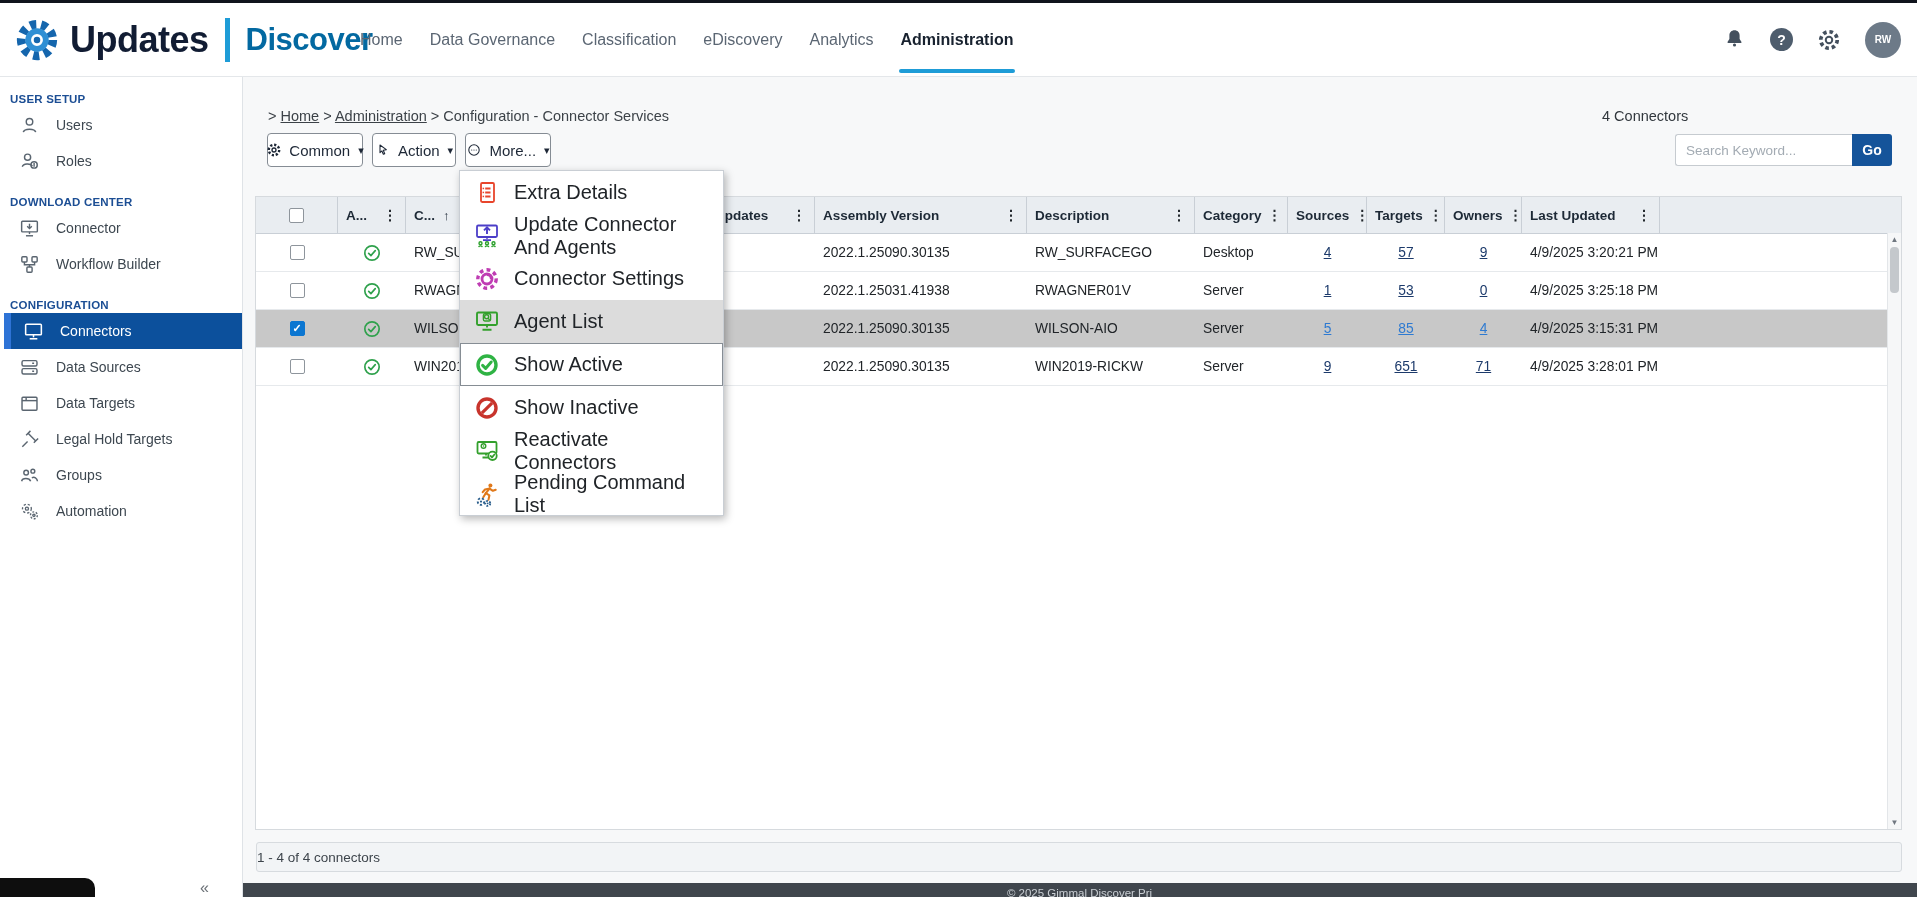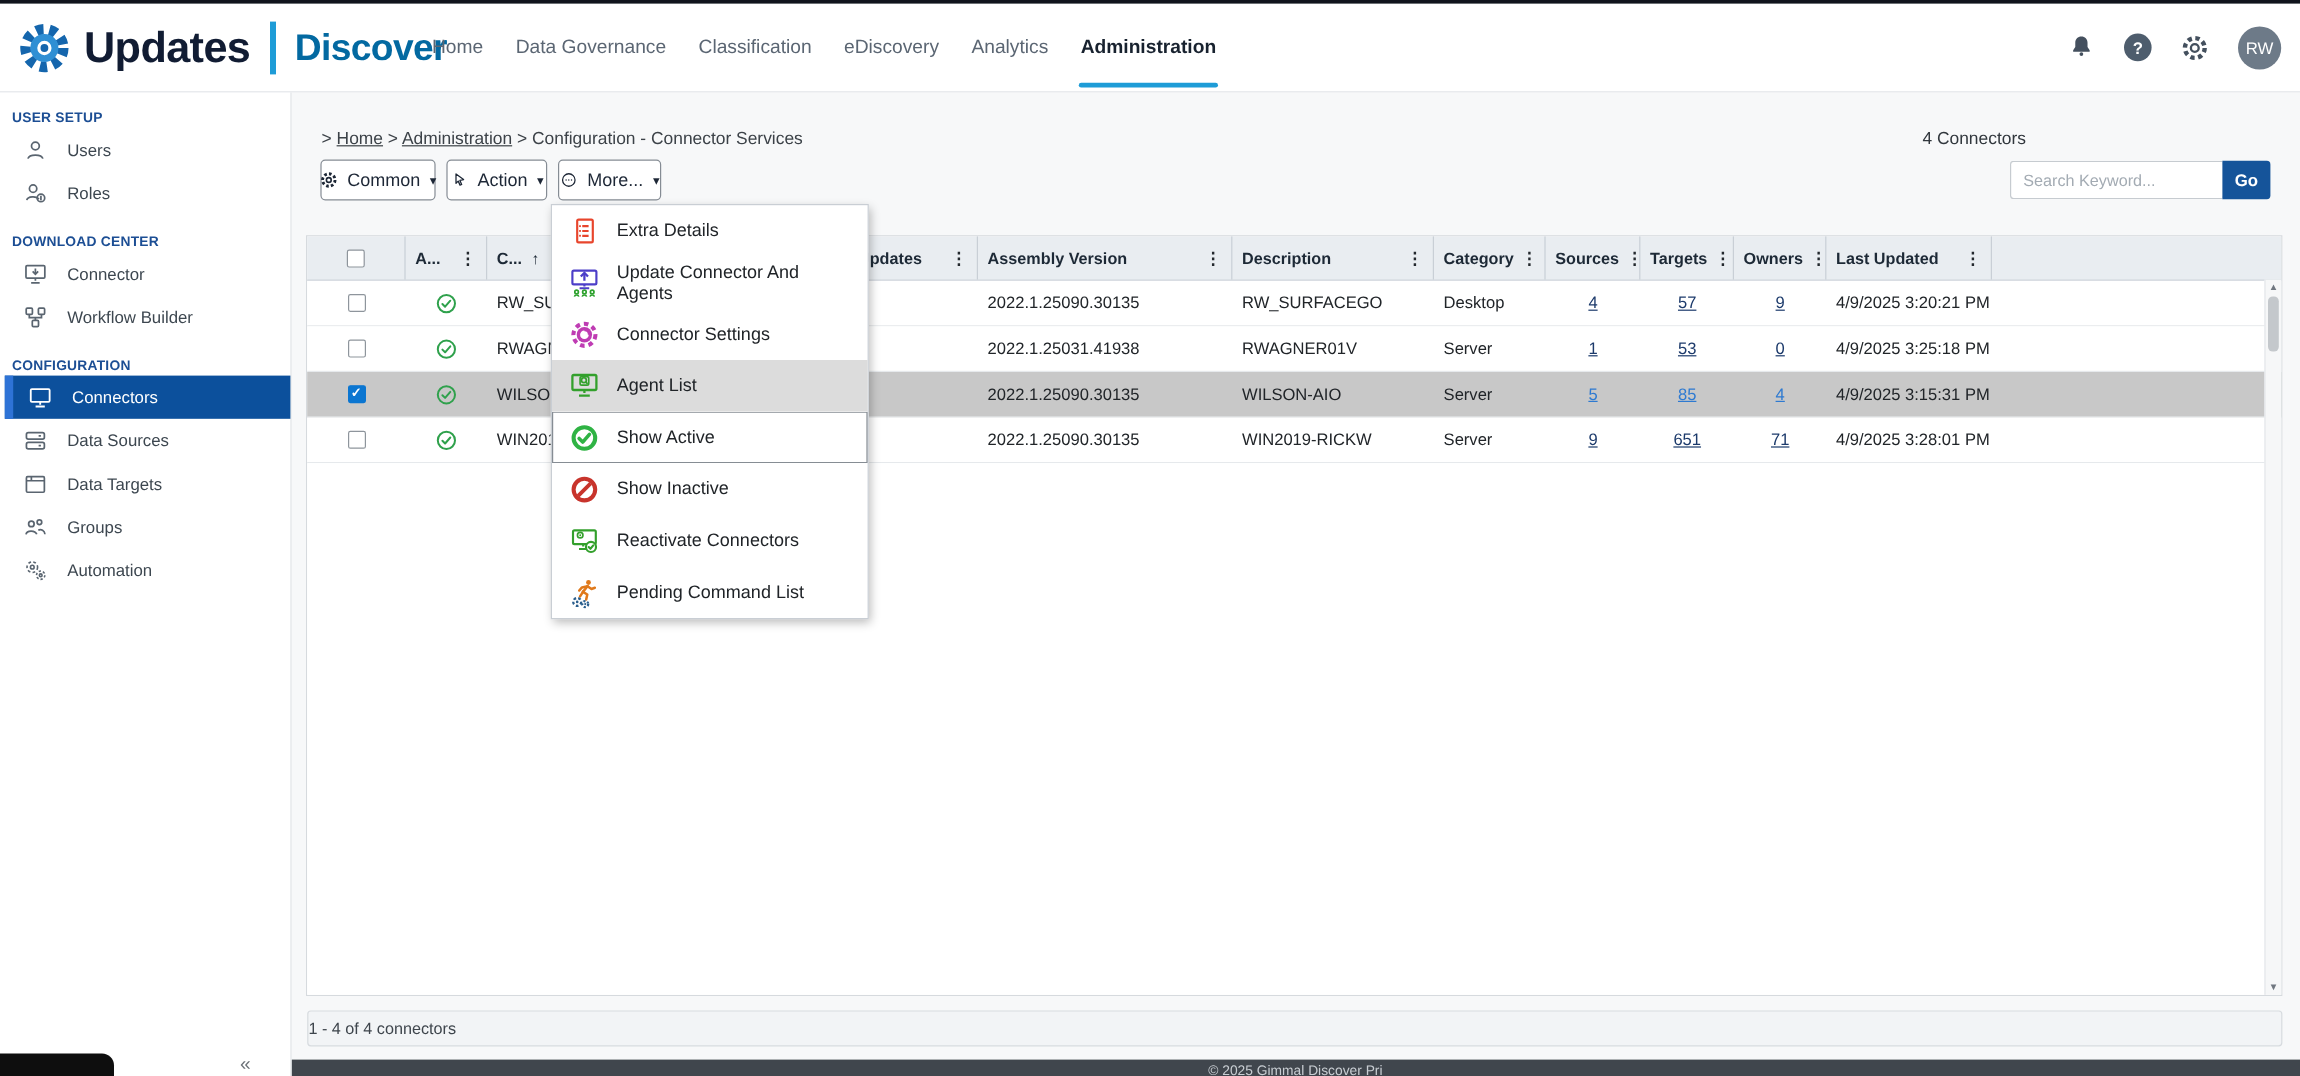--- a/index.html
+++ b/index.html
@@ -15,21 +15,21 @@
   .brand-name{font-size:36px;font-weight:700;color:#111c33;letter-spacing:-0.5px}
   .brand-sep{width:5px;height:44px;background:#1e9cd7;margin:0 6px}
   .brand-product{font-size:31px;font-weight:600;color:#0369a1;letter-spacing:-0.5px}
   .topnav{position:absolute;left:360px;top:0;height:73px;display:flex;gap:27px}
   .nav-item{position:relative;height:73px;display:flex;align-items:center;font-size:16px;color:#5b6673;cursor:pointer}
   .nav-item.active{color:#18222f;font-weight:700}
   .nav-item.active::after{content:"";position:absolute;left:-2px;right:-2px;bottom:3px;height:4px;background:#1e9cd7;border-radius:2px}
   .top-icons{position:absolute;right:16px;top:0;height:73px;display:flex;align-items:center;gap:23px}
   .help-circle{width:23px;height:23px;border-radius:50%;background:#4e5d6d;color:#fff;font-size:14px;font-weight:700;
                display:flex;align-items:center;justify-content:center}
-  .avatar{width:36px;height:36px;border-radius:50%;background:#6d7a88;color:#fff;font-size:14px;font-weight:400;
+  .avatar{width:36px;height:36px;border-radius:50%;background:#6d7a88;color:#fff;font-size:10px;font-weight:700;
           display:flex;align-items:center;justify-content:center}
 
   
   .sidebar{position:absolute;left:0;top:76px;bottom:0;width:242px;background:#fff;border-right:1px solid #dfe3e7;z-index:20}
   .side-section-title{margin:17px 0 2px 10px;font-size:11.5px;font-weight:700;color:#1c4e94;letter-spacing:.2px}
   .side-item{height:36px;display:flex;align-items:center;gap:15px;padding-left:18px;color:#3d4750;font-size:14px;cursor:pointer}
   .side-item .ico{color:#5a6570}
   .side-item.active{background:#0c509c;color:#fff;margin-left:4px;border-left:7px solid #2e73d6;padding-left:11px}
   .side-item.active .ico{color:#fff}
   .collapse-ctrl{position:absolute;left:200px;bottom:0px;color:#6b7177;font-size:16px}
@@ -94,21 +94,21 @@
   
   .vscroll{position:absolute;right:0;top:36px;bottom:0;width:13px;background:#f6f7f8;border-left:1px solid #e3e6e9}
   .vs-arrow{position:absolute;left:0;width:13px;height:13px;color:#707780;font-size:8px;display:flex;align-items:center;justify-content:center;cursor:pointer}
   .vs-up{top:0}
   .vs-down{bottom:0}
   .vs-thumb{position:absolute;left:2px;top:14px;width:9px;height:46px;background:#c4c8cc;border-radius:4px;cursor:pointer}
 
   
   .menu{position:absolute;left:459px;top:170px;width:263px;background:#fff;border:1px solid #c9ced4;
         box-shadow:2px 3px 8px rgba(0,0,0,.28);z-index:50}
-  .menu-item{height:43px;display:flex;align-items:center;gap:13px;padding:0 10px 0 13px;font-size:15px;color:#202428;cursor:pointer}
+  .menu-item{height:43px;display:flex;align-items:center;gap:13px;padding:0 10px 0 13px;font-size:20px;color:#202428;cursor:pointer}
   .menu-item.hovered{background:#dcdcdc}
   .menu-item.focused{box-shadow:inset 0 0 0 1px #868d94}
   .menu-item .ico{width:28px;height:28px;flex:none}
 
   
   .pagination{position:absolute;left:256px;right:15px;top:842px;height:30px;box-sizing:border-box;background:#f2f4f6;
               border:1px solid #d7dbdf;border-radius:3px;display:flex;align-items:center;
               padding-right:14px;font-size:13.5px;color:#3e454c;z-index:6}
   .dark-footer{position:absolute;left:242px;right:0;bottom:0;height:14px;background:#40464d;overflow:hidden;z-index:15}
   .dark-footer .copy{padding-top:4px;text-align:center;font-size:11.5px;color:#c9ced3}
@@ -244,20 +244,30 @@
     </div>
     <div class="side-item">
       <span class="ico">
           <svg width="23" height="23" viewBox="0 0 24 24" fill="none" stroke="currentColor" stroke-width="1.5">
             <rect x="4.2" y="5.5" width="15.6" height="13.5" rx="1"></rect>
             <path d="M4.2 9h15.6"></path>
             <path d="M8.5 5.5V9"></path>
           </svg>
         </span>
       <span>Data Targets</span>
+    </div>
+    <div class="side-item">
+      <span class="ico">
+          <svg width="23" height="23" viewBox="0 0 24 24" fill="none" stroke="currentColor" stroke-width="1.5">
+            <path d="M4.5 19.5l5.5-5.5"></path>
+            <path d="M10.5 5.5l8 8"></path>
+            <path d="M13 3l-4.5 4.5M21 11l-4.5 4.5"></path>
+          </svg>
+        </span>
+      <span>Legal Hold Targets</span>
     </div>
     <div class="side-item">
       <span class="ico">
           <svg width="23" height="23" viewBox="0 0 24 24" fill="none" stroke="currentColor" stroke-width="1.5">
             <circle cx="8.5" cy="9" r="2.4"></circle>
             <circle cx="15.5" cy="7.5" r="2"></circle>
             <path d="M3.8 18c.7-3.8 8-3.8 9.4 0"></path>
             <path d="M14.5 14.5c2.4-1.5 5.6.2 5.8 3.5"></path>
           </svg>
         </span>

